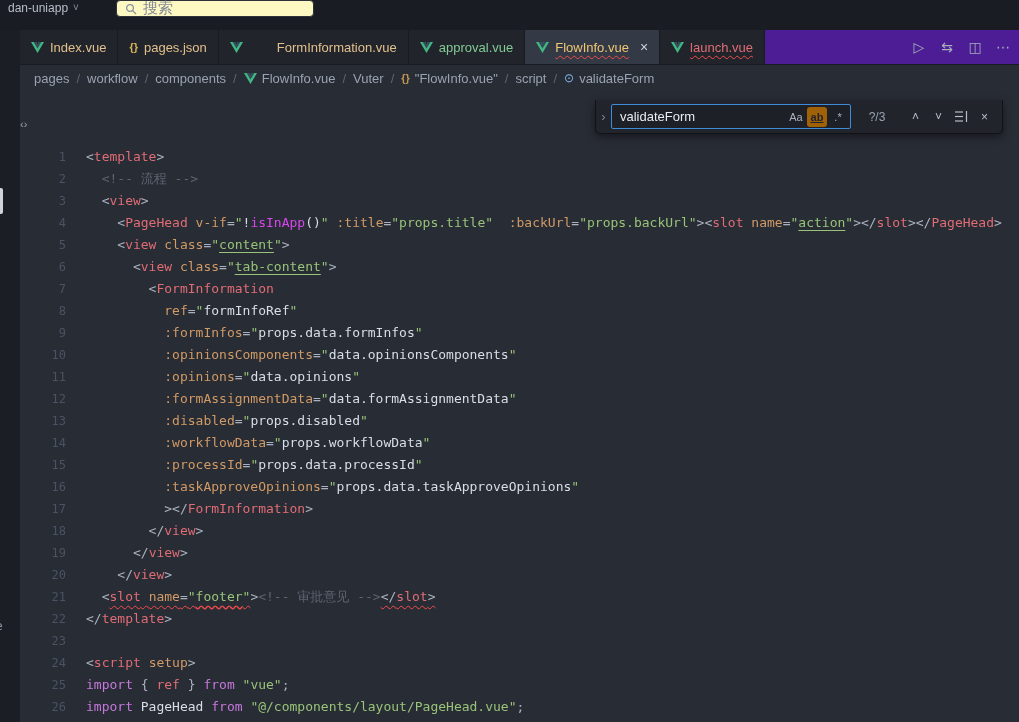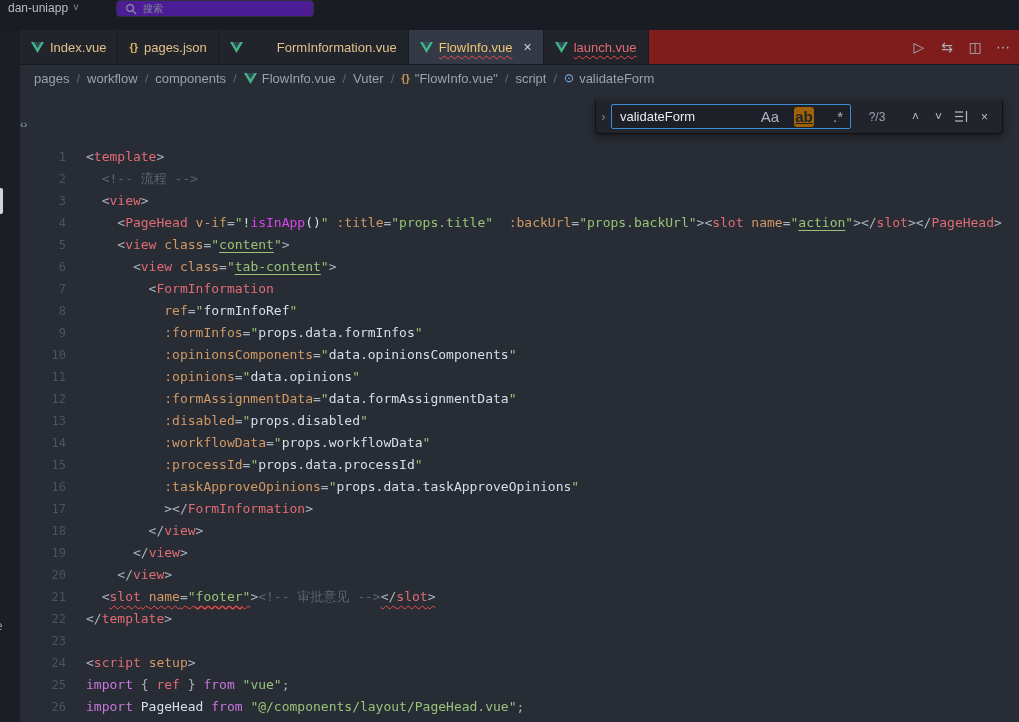--- a/index.html
+++ b/index.html
@@ -4,31 +4,31 @@
 <style>
   html,body{margin:0;padding:0;background:#0d0f12;}
   .screen{position:relative;width:1019px;height:722px;background:#282c34;overflow:hidden;
           font-family:"Liberation Sans",sans-serif;}
 
   
   .titlebar{position:absolute;left:0;top:0;width:100%;height:30px;background:#191c22;z-index:4;}
   .proj{position:absolute;left:8px;top:0px;display:flex;align-items:center;gap:5px;
         color:#b8bfc9;font-size:12px;height:15px;cursor:pointer;text-align:center;}
   .chev{font-size:10px;color:#8a919e;}
-  .searchpill{position:absolute;left:116px;top:0px;height:15px;width:180px;background:#4c1d95;
+  .searchpill{position:absolute;left:116px;top:0px;height:15px;width:180px;background:#fef9c3;
         border:1px solid #2d323b;border-radius:4px;display:flex;align-items:center;gap:6px;
-        padding:0 8px;color:#848b98;font-size:10px;cursor:pointer;}
+        padding:0 8px;color:#848b98;font-size:15px;cursor:pointer;}
 
   
   .leftstrip{position:absolute;left:0;top:30px;width:20px;bottom:0;background:#1b1e24;z-index:3;}
   .strip-marker{position:absolute;left:0;top:158px;width:3px;height:26px;background:#cfd3da;border-radius:0 2px 2px 0;}
   .strip-letter{position:absolute;left:-5px;top:588px;color:#8a919e;font:13px "DejaVu Sans Mono",monospace;}
 
   
-  .tabbar{position:absolute;left:20px;right:0;top:30px;height:34px;background:#7f1d1d;
+  .tabbar{position:absolute;left:20px;right:0;top:30px;height:34px;background:#4c1d95;
           display:flex;align-items:stretch;border-bottom:1px solid #181b20;z-index:2;}
   .tabs{display:flex;}
   .tab{display:flex;align-items:center;gap:6px;padding:0 11px;font-size:13px;
        border-right:1px solid #181b20;background:#21252b;cursor:pointer;white-space:nowrap;}
   .tab.active{background:#333a46;}
   .tabicon{display:flex;align-items:center;}
   .jsonic{color:#d8b15b;font-size:11px;font-weight:bold;}
   .tabclose{color:#ccd2da;font-size:14px;margin-left:5px;}
   .eactions{margin-left:auto;display:flex;align-items:center;gap:4px;padding-right:4px;color:#a7aeba;}
   .eaction{width:24px;height:24px;display:flex;align-items:center;justify-content:center;font-size:14px;cursor:pointer;}
@@ -63,21 +63,21 @@
          border:1px solid #101216;border-top:none;border-radius:0 0 5px 5px;
          box-shadow:0 3px 8px rgba(0,0,0,.45);display:flex;align-items:center;z-index:9;}
   .fw-left{width:15px;align-self:stretch;display:flex;align-items:center;justify-content:center;
            color:#7c8594;font-size:13px;cursor:pointer;}
   .fw-inputwrap{display:flex;align-items:center;background:#1d2026;border:1px solid #3f8cd6;
            border-radius:2px;height:25px;width:240px;padding:0 2px 0 8px;box-sizing:border-box;}
   .fw-input{flex:1;min-width:0;background:transparent;border:none;outline:none;color:#e8ebf0;
            font:13px "Liberation Sans",sans-serif;padding:0;}
   .fw-toggles{display:flex;align-items:center;}
   .opt{width:20px;height:20px;border-radius:3px;display:flex;align-items:center;justify-content:center;
-       color:#aab2c0;font-size:15px;margin-left:14px;cursor:pointer;}
+       color:#aab2c0;font-size:11px;margin-left:1px;cursor:pointer;}
   .opt.active{background:#a16207;color:#1f232b;font-weight:bold;}
   .fw-count{color:#9aa2b1;font-size:12px;margin:0 8px;width:36px;text-align:center;}
   .fw-ic{width:21px;height:21px;margin-left:2px;display:flex;align-items:center;justify-content:center;
          color:#b6bdc9;font-size:12px;border-radius:3px;cursor:pointer;}
 </style>
 </head>
 <body>
 
 <div class="screen">
 
@@ -118,20 +118,29 @@
           <span class="tablabel" style="color: rgb(226, 192, 141);">pages.json</span>
         </div>
         <div class="tab">
           <span class="tabicon">
             <svg width="13" height="11" viewBox="0 0 13 11">
               <path fill="#41b883" d="M7.9 0L6.5 2.4 5.1 0H0l6.5 11L13 0z"></path>
               <path fill="#35495e" d="M7.9 0L6.5 2.4 5.1 0H2.6l3.9 6.6L10.4 0z"></path>
             </svg>
           </span>
           <span class="tablabel" style="color: rgb(226, 192, 141); padding-left: 28px;">FormInformation.vue</span>
+        </div>
+        <div class="tab">
+          <span class="tabicon">
+            <svg width="13" height="11" viewBox="0 0 13 11">
+              <path fill="#41b883" d="M7.9 0L6.5 2.4 5.1 0H0l6.5 11L13 0z"></path>
+              <path fill="#35495e" d="M7.9 0L6.5 2.4 5.1 0H2.6l3.9 6.6L10.4 0z"></path>
+            </svg>
+          </span>
+          <span class="tablabel" style="color: rgb(129, 201, 149);">approval.vue</span>
         </div>
         <div class="tab active">
           <span class="tabicon">
             <svg width="13" height="11" viewBox="0 0 13 11">
               <path fill="#41b883" d="M7.9 0L6.5 2.4 5.1 0H0l6.5 11L13 0z"></path>
               <path fill="#35495e" d="M7.9 0L6.5 2.4 5.1 0H2.6l3.9 6.6L10.4 0z"></path>
             </svg>
           </span>
           <span class="tablabel sq" style="color: rgb(240, 198, 116);">FlowInfo.vue</span>
           <span class="tabclose">×</span>

